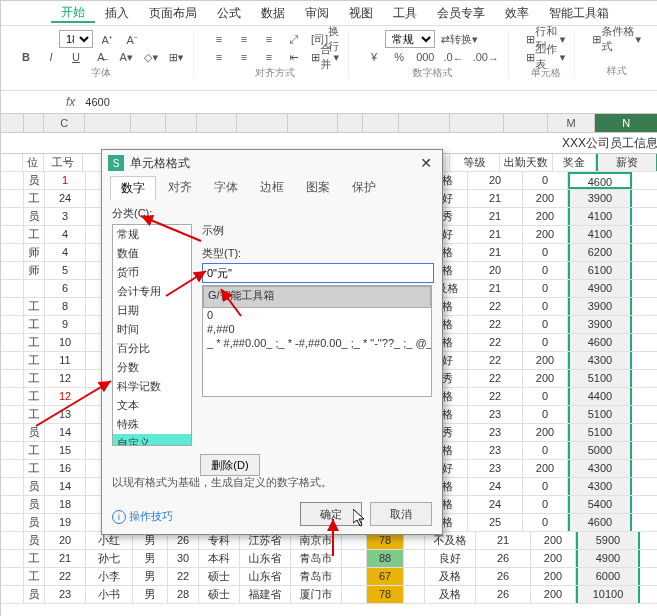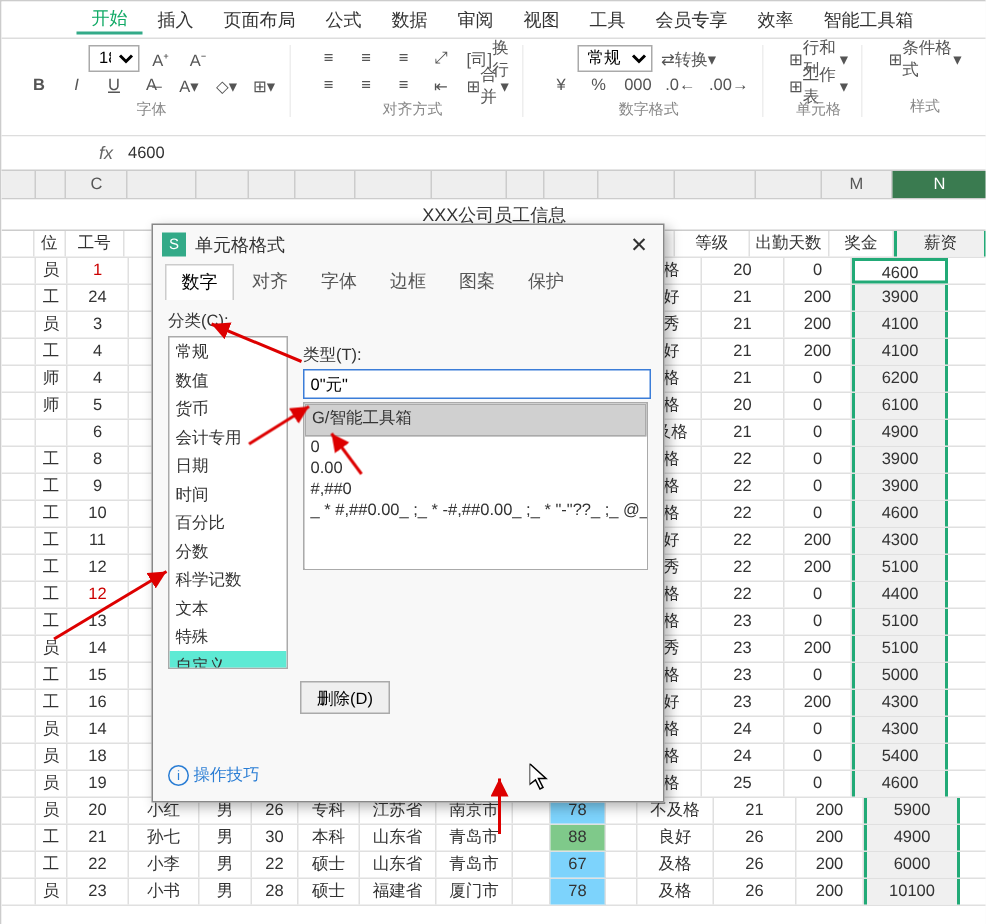--- a/index.html
+++ b/index.html
@@ -14,27 +14,27 @@
 .sel{border:1px solid #aaa;height:18px;font-size:11px;padding:0 2px;background:#fff}
 .glabel{font-size:10px;color:#888}
 .formulabar{height:22px;background:#fff;border-bottom:1px solid #ccc;display:flex;align-items:center}
 .namebox{width:50px;border-right:1px solid #ccc;padding:0 4px;font-size:11px}
 .fx{padding:0 6px;font-style:italic;color:#666}
 .fval{padding:0 4px;font-size:11px}
 .grid{position:relative;background:#fff;height:calc(100% - 104px);overflow:hidden}
 .colhdrs{display:flex;height:18px;background:#eee;border-bottom:1px solid #ccc}
 .colh{border-right:1px solid #ccc;text-align:center;font-size:11px;color:#555;line-height:18px}
 .colh.sel{background:#3a7b50 !important;color:#fff;border:none}
-.titlerow{height:20px;text-align:center;font-size:12px;border-bottom:1px solid #ccc;line-height:20px;background:#fff}
+.titlerow{height:20px;text-align:right;font-size:12px;border-bottom:1px solid #ccc;line-height:20px;background:#fff}
 .datarow{display:flex;height:17px;border-bottom:1px solid #e0e0e0}
 .cell{border-right:1px solid #e0e0e0;text-align:center;font-size:11px;line-height:17px;overflow:hidden;white-space:nowrap}
 .hdr{font-weight:normal;background:#fff}
 .red{color:#c00}
 .greencell{background:#7fc98a}
-.ltgreen{background:#7dd3fc}
+.ltgreen{background:#eab308}
 .selcol{background:#f0f0f0}
 .selcolborder{border-left:2px solid #2a7;border-right:2px solid #2a7}
 .activesel{border:2px solid #2a7;background:#fff}
 .dialog{position:absolute;left:100px;top:148px;width:340px;height:384px;background:#f8f8f8;border:1px solid #888;box-shadow:3px 3px 8px rgba(0,0,0,0.3);display:flex;flex-direction:column}
 .dtitle{height:26px;display:flex;align-items:center;padding:0 6px;background:#f8f8f8}
 .dtitle .ic{width:16px;height:16px;background:#3a8;color:#fff;font-size:10px;display:flex;align-items:center;justify-content:center;margin-right:6px}
 .dclose{margin-left:auto;width:20px;height:20px;display:flex;align-items:center;justify-content:center;cursor:pointer;font-size:14px}
 .dtabs{display:flex;height:24px;padding-left:8px;gap:2px}
 .dtab{padding:3px 10px;font-size:12px;cursor:pointer;color:#555}
 .dtab.active{background:#fff;border:1px solid #ccc;border-bottom:none;color:#000}
@@ -489,35 +489,40 @@
           <div>日期</div>
           <div>时间</div>
           <div>百分比</div>
           <div>分数</div>
           <div>科学记数</div>
           <div>文本</div>
           <div>特殊</div>
           <div class="sel">自定义</div>
         </div>
       <div class="rightpane">
+        <div class="samplelabel">示例</div>
         <div class="typelabel">类型(T):</div>
         <input class="typeinput" value="0&quot;元&quot;" style="">
         <div class="typelist" id="typelist">
             <div class="sel">G/智能工具箱</div>
             <div>0</div>
-            <div>0.00</div>
             <div>#,##0</div>
             <div>_ * #,##0.00_ ;_ * -#,##0.00_ ;_ * "-"??_ ;_ @_</div>
           </div>
       </div>
       <button class="delbtn">删除(D)</button>
+      <div class="hint">以现有格式为基础，生成自定义的数字格式。</div>
       <div class="tiplink">
           <span class="c">i</span>
           <span>操作技巧</span>
         </div>
+      <div class="dbtns">
+        <div class="dbtn primary">确定</div>
+        <div class="dbtn">取消</div>
+      </div>
     </div>
   </div>
 
   <div class="arrow" style="left:130px;top:210px"><svg width="80" height="40">
         <defs>
           <marker id="ah" markerWidth="8" markerHeight="8" refX="6" refY="3" orient="auto">
             <path d="M0,0 L6,3 L0,6 Z" fill="#d00"></path>
           </marker>
         </defs>
         <line x1="70" y1="30" x2="10" y2="5" stroke="#d00" stroke-width="2" marker-end="url(#ah)"></line>

